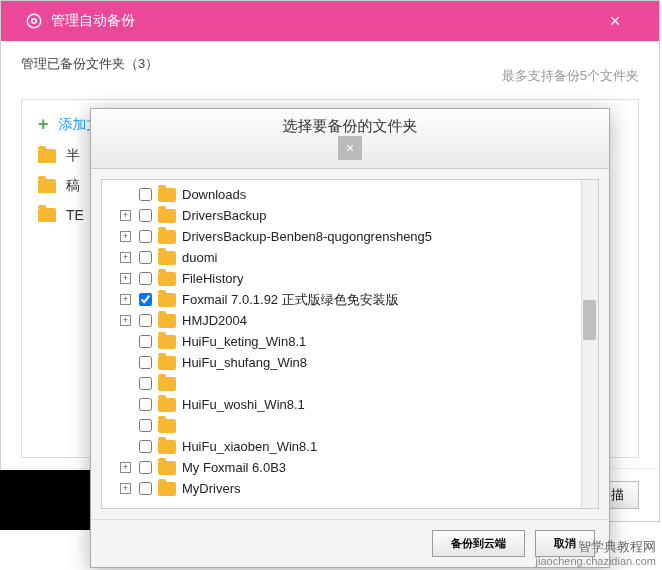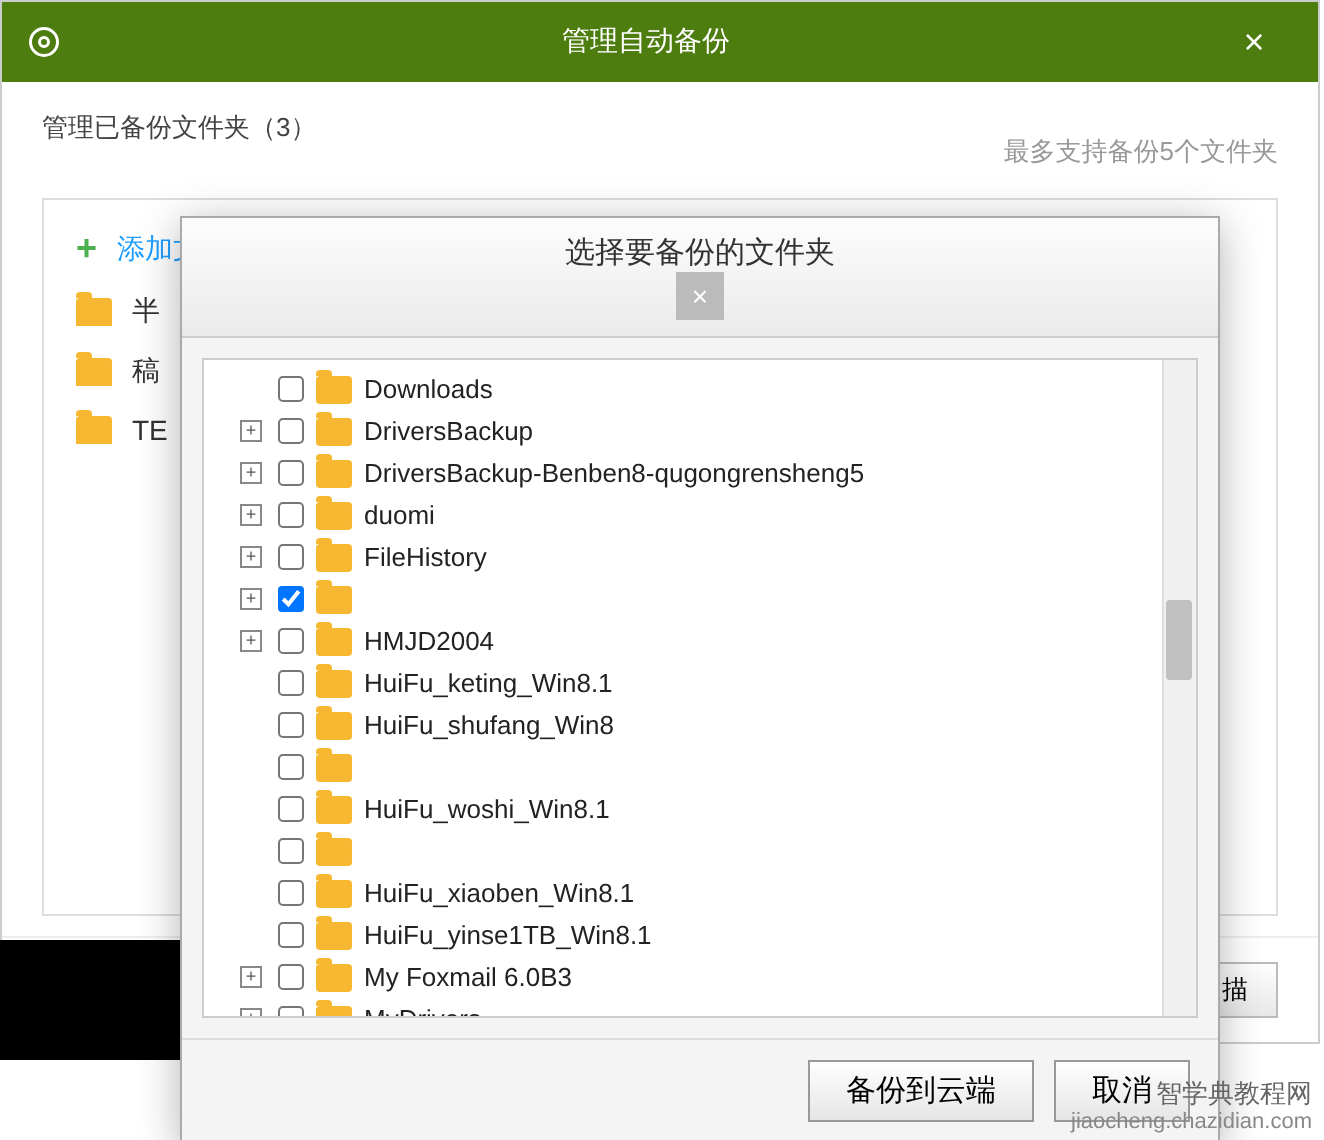--- a/index.html
+++ b/index.html
@@ -1,19 +1,19 @@
 <!DOCTYPE html>
 <html><head>
 <meta charset="utf-8">
 <style>
 * { margin: 0; padding: 0; box-sizing: border-box; font-family: "Microsoft YaHei", sans-serif; }
 body { width: 662px; height: 570px; background: #fff; position: relative; overflow: hidden; }
 
 .main-window { border: 1px solid #ccc; width: 660px; }
-.titlebar { background: #4d7c0f; height: 40px; display: flex; align-items: center; padding: 0 12px; color: #fff; text-align: center; }
+.titlebar { background: #ec4899; height: 40px; display: flex; align-items: center; padding: 0 24px; color: #fff; }
 .titlebar .gear { width: 18px; height: 18px; margin-right: 8px; display: flex; align-items: center; justify-content: center; }
 .titlebar .title { font-size: 14px; flex: 1; }
 .titlebar .close { width: 40px; height: 40px; display: flex; align-items: center; justify-content: center; font-size: 18px; cursor: pointer; }
 
 .subheader { display: flex; justify-content: space-between; padding: 14px 20px; font-size: 13px; color: #444; }
 .subheader .hint { color: #999; margin-top: 12px; }
 
 .folder-panel { margin: 0 20px 10px 20px; border: 1px solid #ddd; background: #fff; padding: 8px 12px; }
 .add-row { display: flex; align-items: center; padding: 6px 4px; font-size: 14px; color: #1e9fff; cursor: pointer; }
 .add-row .plus { color: #4caf50; font-size: 18px; font-weight: bold; margin-right: 10px; }
@@ -39,21 +39,21 @@
 .tree-row .expander { width: 11px; height: 11px; border: 1px solid #888; font-size: 9px; line-height: 9px; text-align: center; margin-right: 4px; cursor: pointer; color: #555; flex-shrink: 0; }
 .tree-row .expander.none { border: none; }
 .tree-row input[type=checkbox] { margin: 0 4px; }
 .tree-row .ticon { width: 18px; height: 14px; background: #f7b731; margin: 0 6px 0 2px; border-radius: 2px; position: relative; flex-shrink: 0; }
 .tree-row .ticon::before { content: ''; position: absolute; top: -3px; left: 0; width: 8px; height: 3px; background: #f7b731; border-radius: 2px 2px 0 0; }
 .tree-row .label { color: #222; }
 .scrollbar { position: absolute; right: 0; top: 0; width: 17px; height: 100%; background: #f0f0f0; border-left: 1px solid #ddd; }
 .scrollbar .thumb { position: absolute; right: 2px; top: 120px; width: 13px; height: 40px; background: #c0c0c0; border-radius: 2px; }
 
 .modal-footer { display: flex; justify-content: flex-end; padding: 10px 14px; gap: 10px; background: #f4f4f4; border-top: 1px solid #ddd; }
-.modal-footer button { padding: 5px 18px; font-size: 15px; border: 1px solid #999; background: linear-gradient(#fefefe,#e6e6e6); cursor: pointer; }
+.modal-footer button { padding: 5px 18px; font-size: 11px; border: 1px solid #999; background: linear-gradient(#fefefe,#e6e6e6); cursor: pointer; font-weight: bold; }
 
 .watermark { position: absolute; right: 6px; bottom: 2px; font-size: 11px; color: #888; text-align: right; line-height: 1.2; z-index: 20; }
 .watermark .wm1 { font-size: 13px; color: #666; }
 </style>
 </head>
 <body>
 
 <div class="main-window">
   <div class="titlebar">
     <span class="gear">
@@ -137,20 +137,21 @@
         <div class="tree-row">
           <span class="expander">+</span>
           <input type="checkbox" style="">
           <span class="ticon"></span>
           <span class="label">FileHistory</span>
         </div>
         <div class="tree-row">
           <span class="expander">+</span>
           <input type="checkbox" checked="" style="">
           <span class="ticon"></span>
+          <span class="label">Foxmail 7.0.1.92 正式版绿色免安装版</span>
         </div>
         <div class="tree-row">
           <span class="expander">+</span>
           <input type="checkbox" style="">
           <span class="ticon"></span>
           <span class="label">HMJD2004</span>
         </div>
         <div class="tree-row">
           <span class="expander none"></span>
           <input type="checkbox" style="">
@@ -177,26 +178,20 @@
         <div class="tree-row">
           <span class="expander none"></span>
           <input type="checkbox" style="">
           <span class="ticon"></span>
         </div>
         <div class="tree-row">
           <span class="expander none"></span>
           <input type="checkbox" style="">
           <span class="ticon"></span>
           <span class="label">HuiFu_xiaoben_Win8.1</span>
-        </div>
-        <div class="tree-row">
-          <span class="expander none"></span>
-          <input type="checkbox" style="">
-          <span class="ticon"></span>
-          <span class="label">HuiFu_yinse1TB_Win8.1</span>
         </div>
         <div class="tree-row">
           <span class="expander">+</span>
           <input type="checkbox" style="">
           <span class="ticon"></span>
           <span class="label">My Foxmail 6.0B3</span>
         </div>
         <div class="tree-row">
           <span class="expander">+</span>
           <input type="checkbox" style="">

